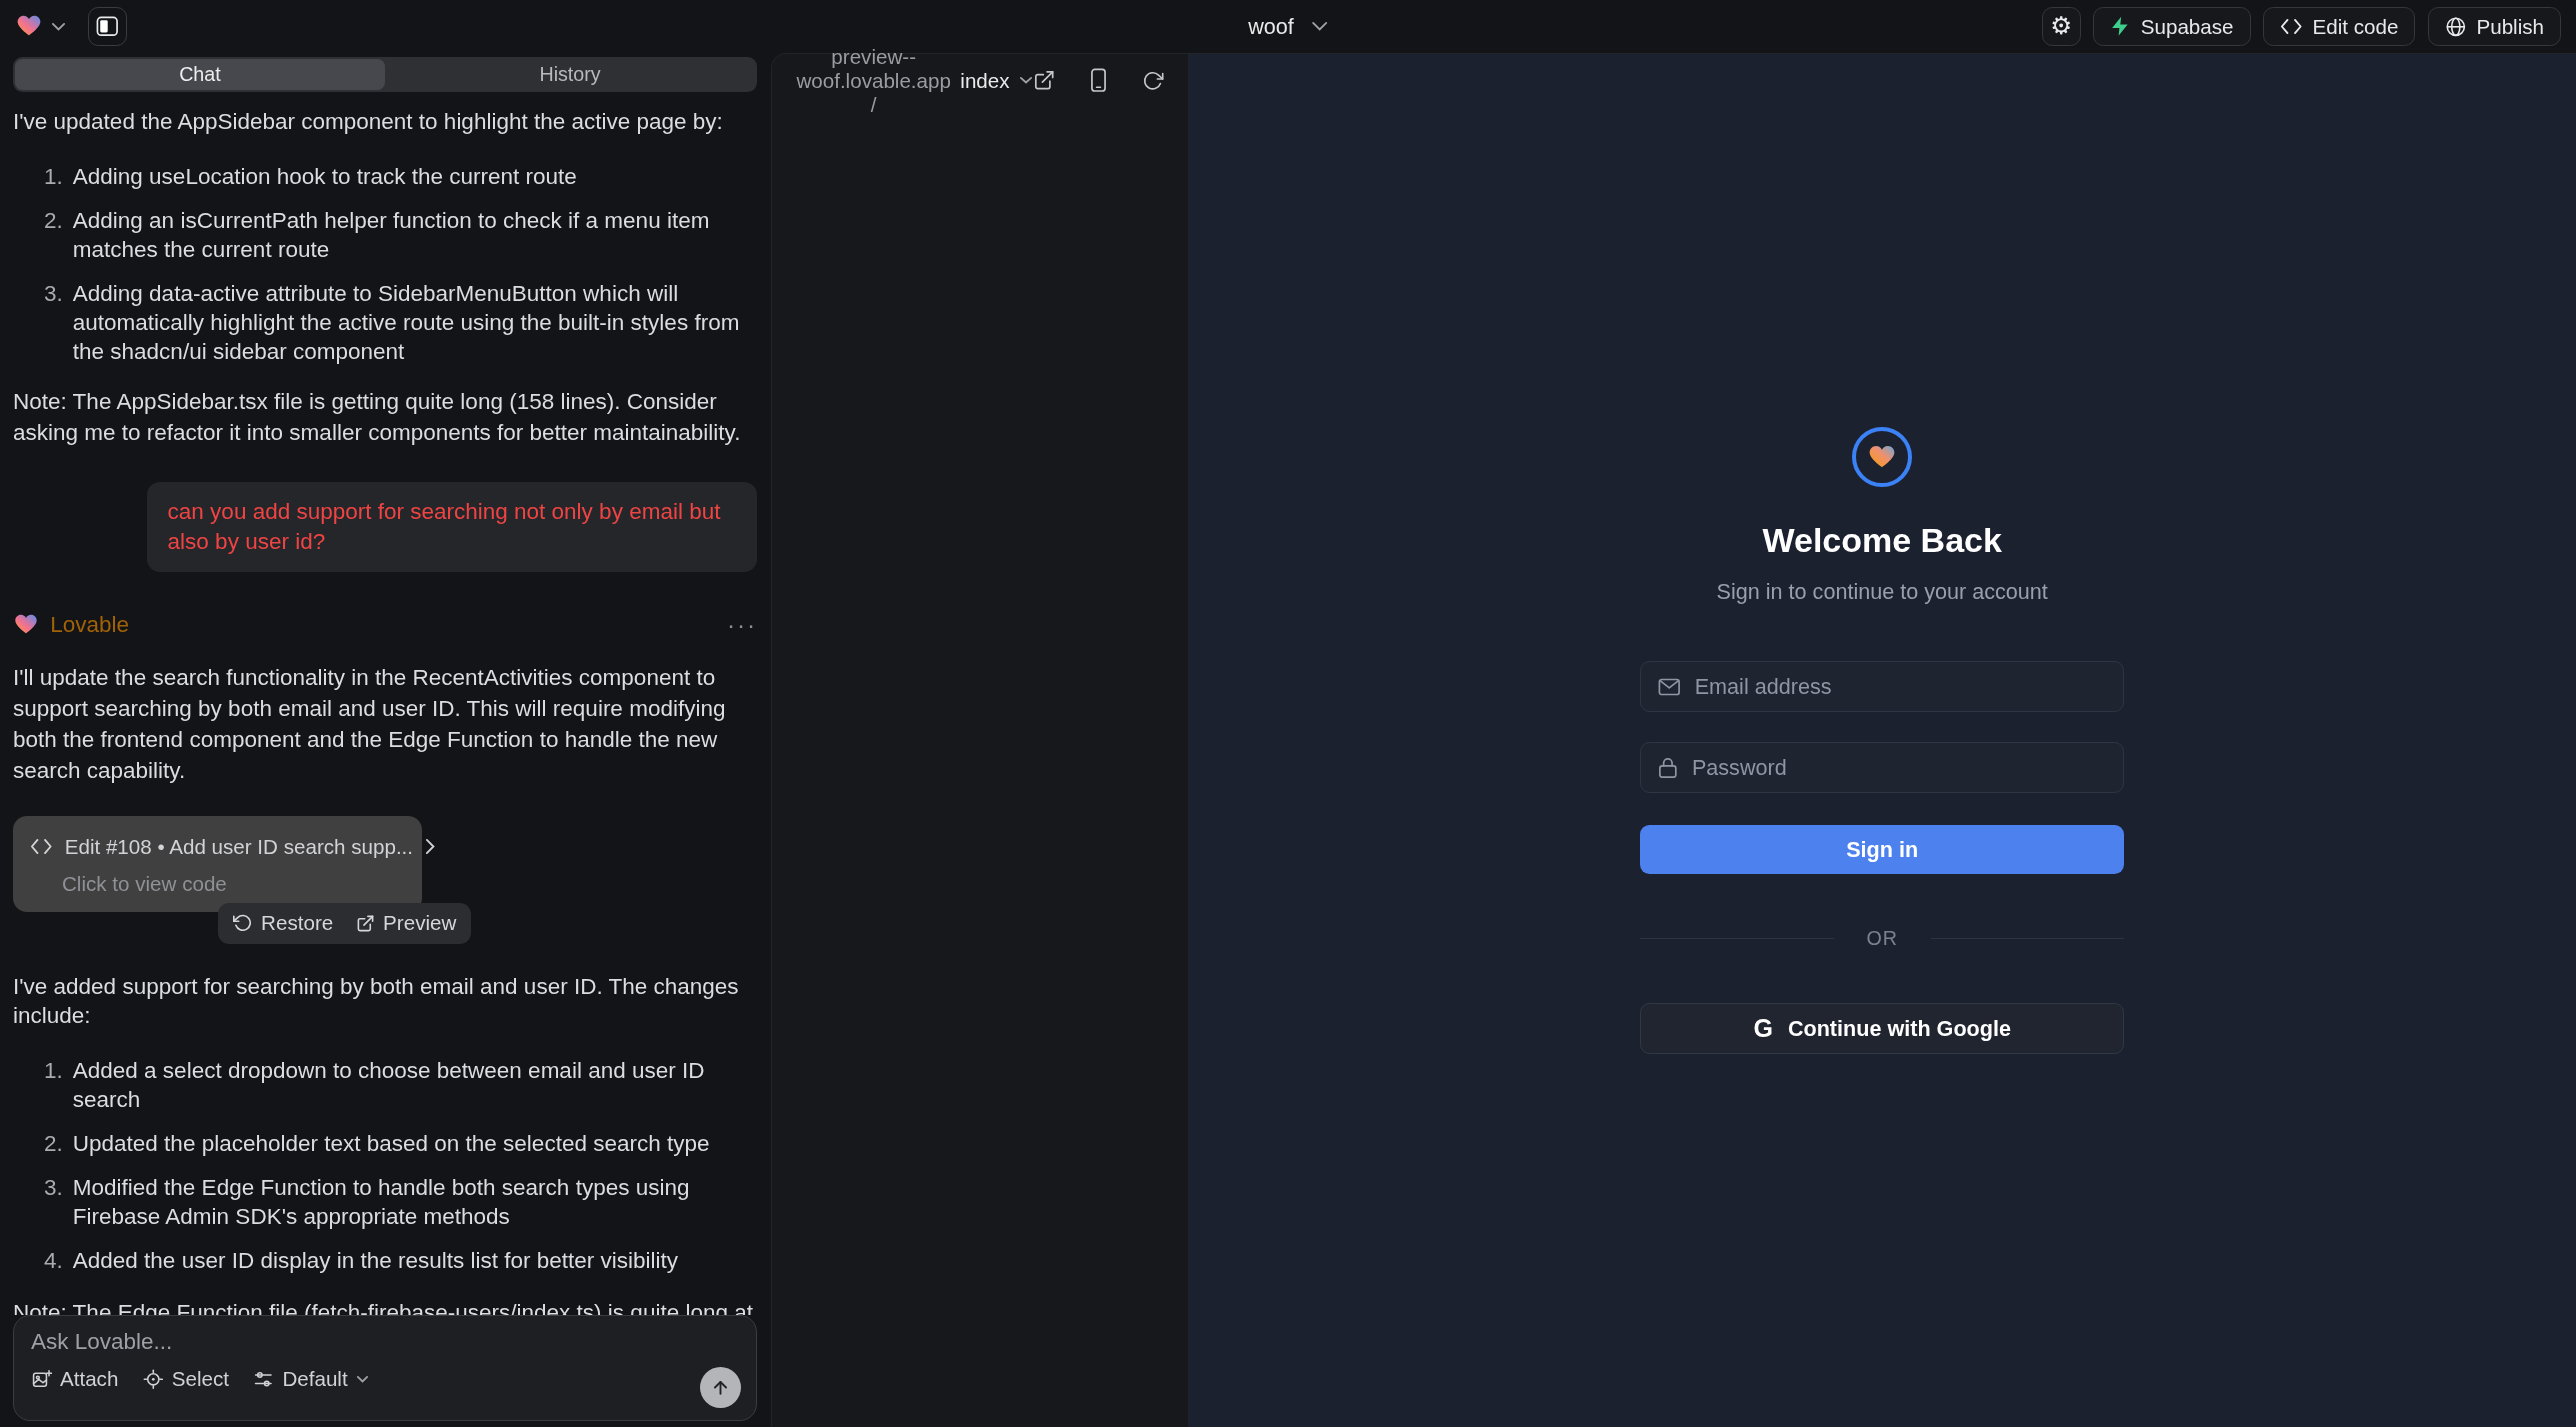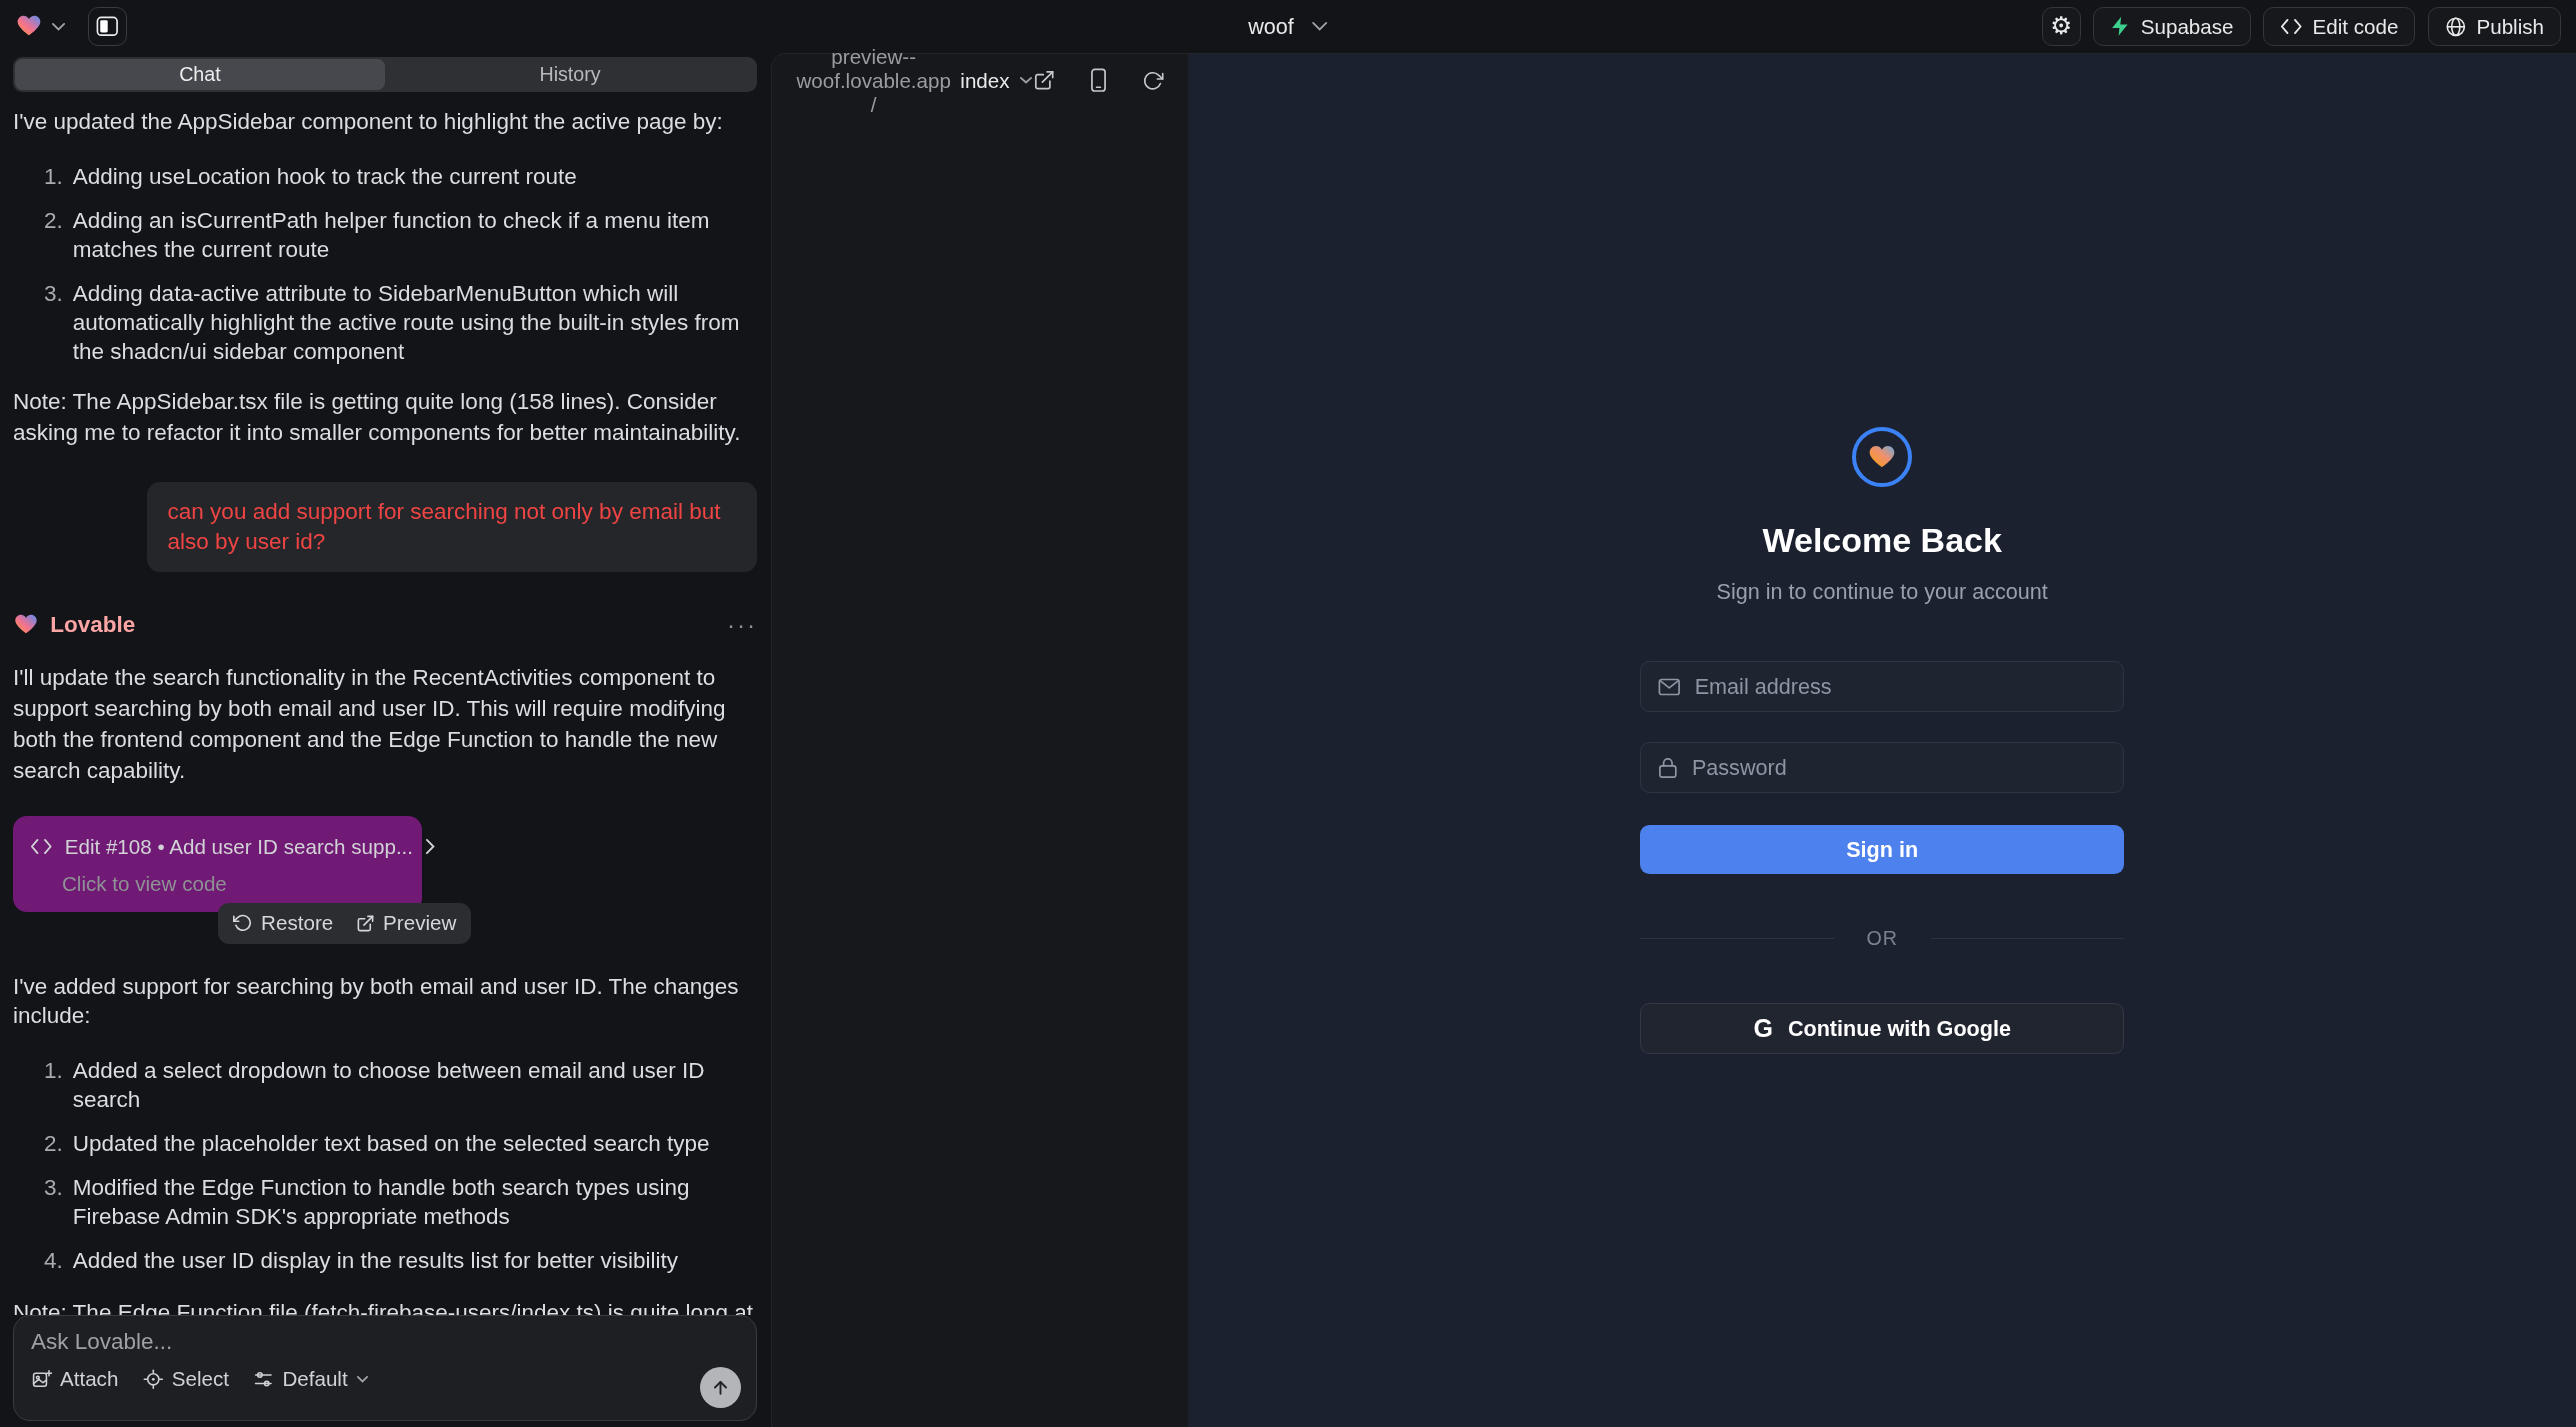--- a/index.html
+++ b/index.html
@@ -36,26 +36,26 @@
   .chat-scroll p { margin:0; }
   .msg-list { margin:26px 0 0 0; padding-left:56px; color:#dcdde0; }
   .msg-list li { margin-bottom:15px; padding-left:3.8px; }
   .msg-list li::marker { color:#a9abaf; }
   .note-p { margin-top:20.6px !important; line-height:31px; }
 
   .user-row { display:flex; justify-content:flex-end; margin-top:34px; }
   .user-bubble { background:#242629; border-radius:13px; padding:15px 20.6px; max-width:610px; color:#ef4444; line-height:30px; }
 
   .assistant-head { display:flex; align-items:center; margin-top:38px; }
-  .assistant-name { margin-left:11.3px; font-size:22.5px; font-weight:700; color:#fca5a5; }
+  .assistant-name { margin-left:11.3px; font-size:22.5px; font-weight:400; color:#a16207; }
   .more-dots { margin-left:auto; color:#8d8f93; font-size:24.4px; letter-spacing:1.9px; border:none; background:none; }
 
   .msg2-intro { margin-top:22.5px !important; line-height:31px; }
 
-  .edit-card { margin-top:30px; width:409px; background:#701a75; border-radius:14px; padding:16px 17px 14px 17px; }
+  .edit-card { margin-top:30px; width:409px; background:#404040; border-radius:14px; padding:16px 17px 14px 17px; }
   .edit-card-row1 { display:flex; align-items:center; gap:12.2px; color:#d2d3d6; font-size:20.6px; }
   .edit-card-title { flex:1; white-space:nowrap; }
   .edit-card-sub { margin-left:32px; margin-top:8.4px; color:#8f9195; font-size:20.6px; }
   .restore-pill { position:relative; margin-top:-9.4px; margin-left:205px; width:fit-content; background:#2b2d31;
       border-radius:11.3px; padding:8.4px 15px; display:flex; align-items:center; gap:22.5px; z-index:2; }
   .pill-btn { display:flex; align-items:center; gap:8.4px; background:none; border:none; color:#d6d7da; font-size:20.6px; }
 
   .body-p { margin-top:28px !important; }
   .note-p2 { margin-top:22.5px !important; line-height:31px; }
 

